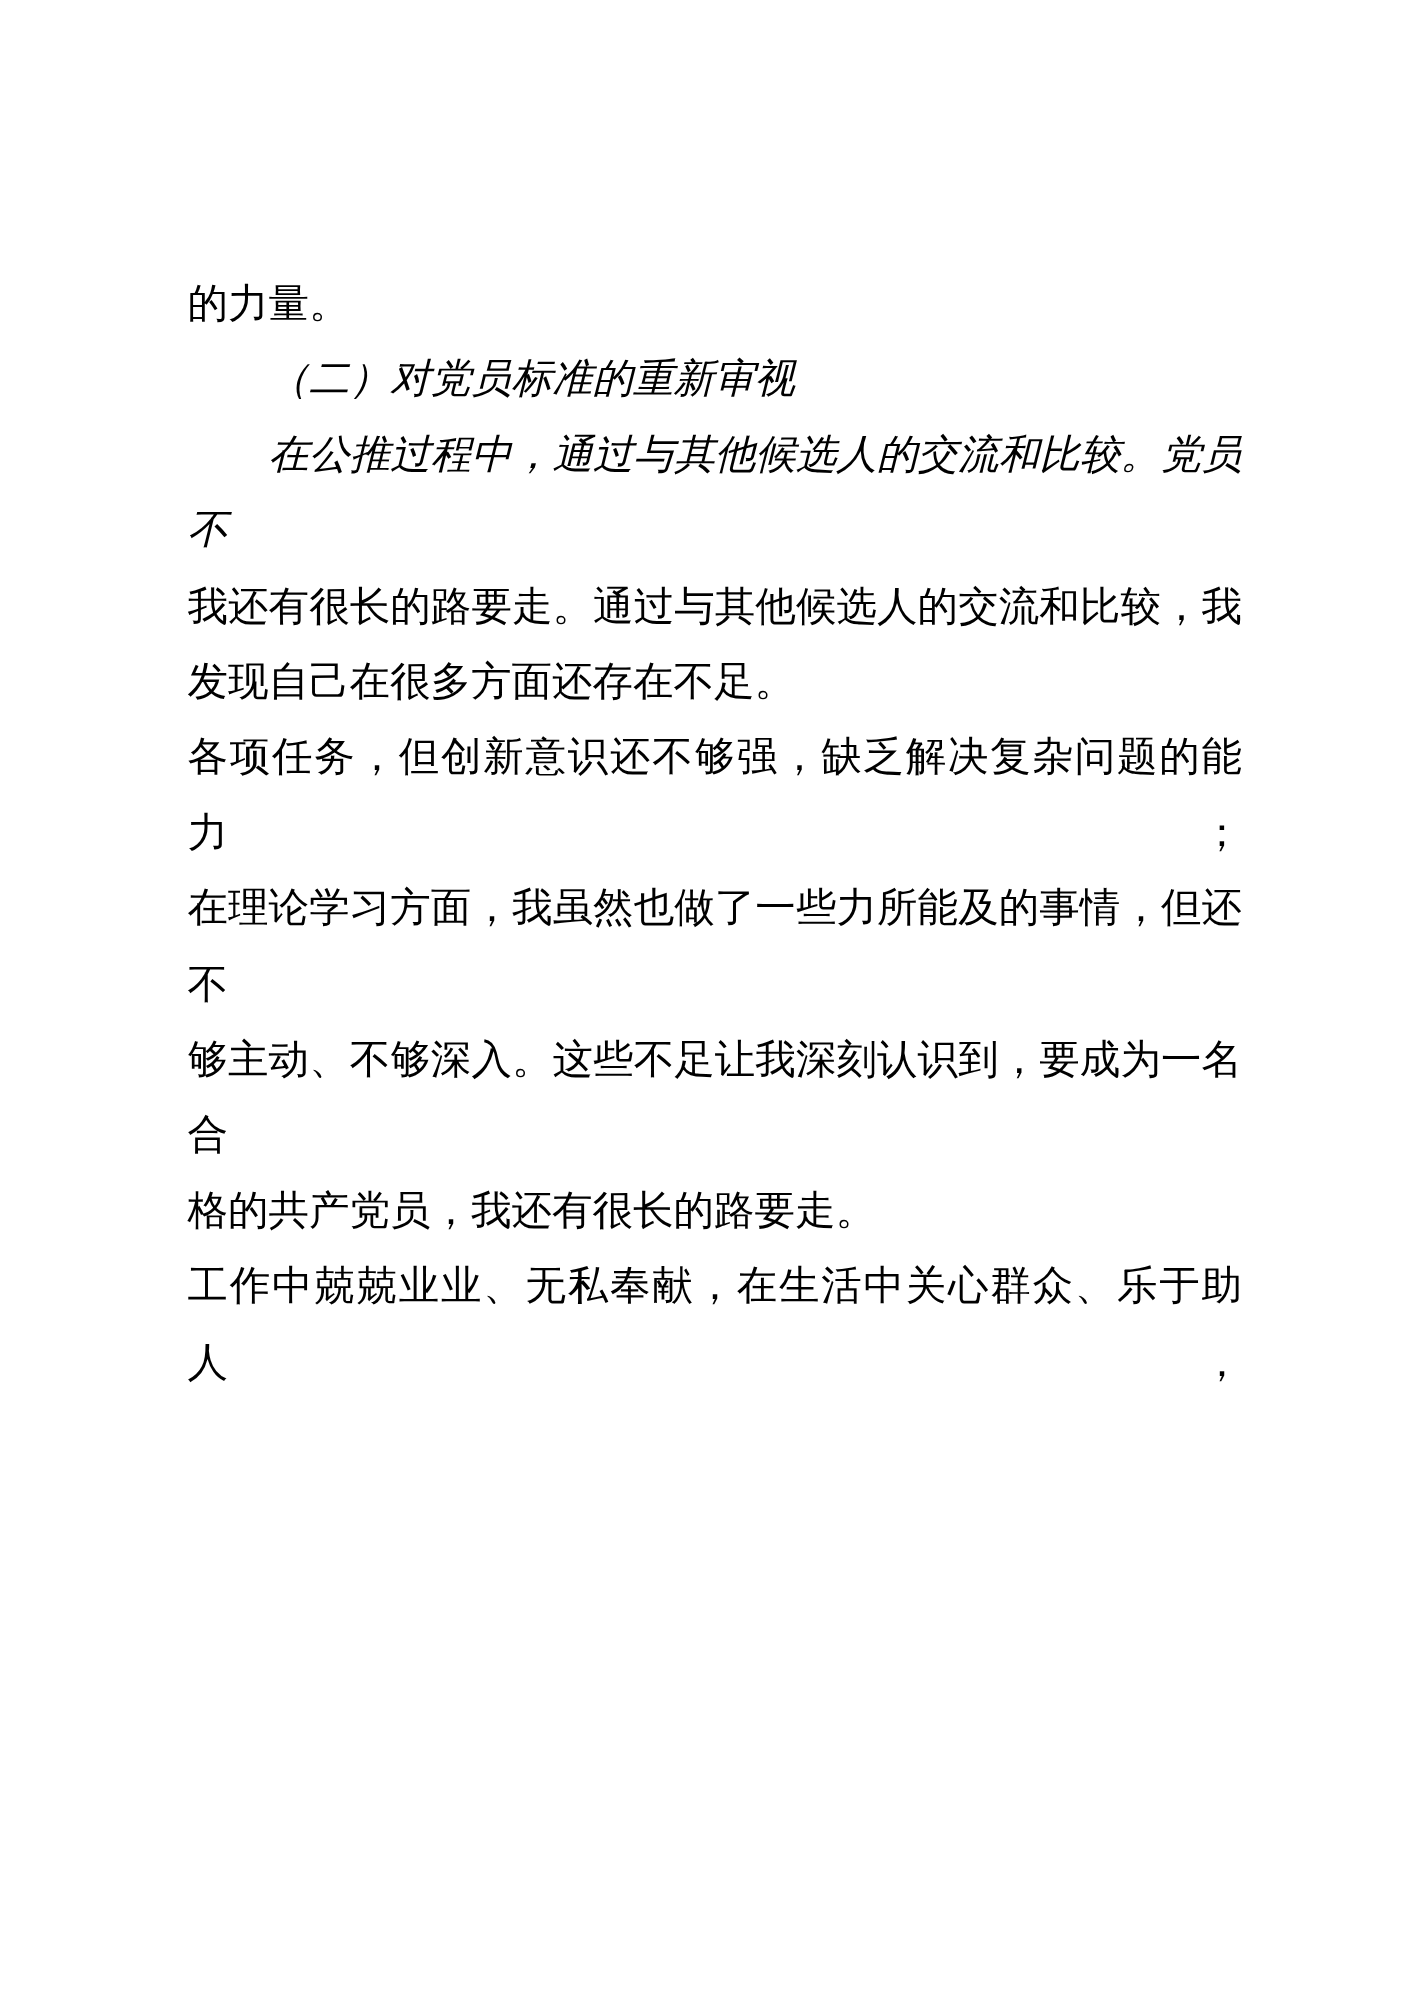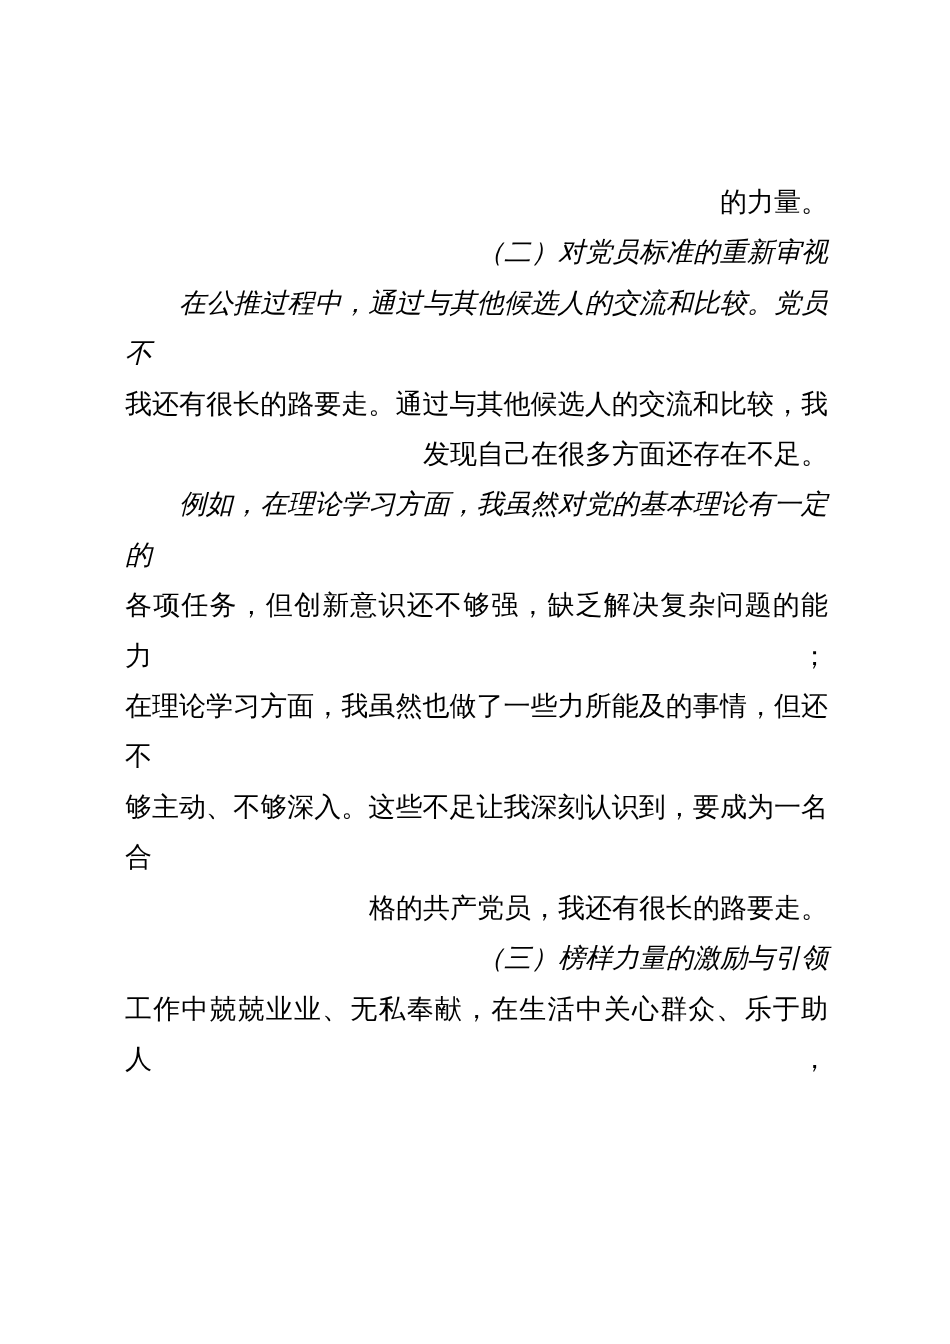--- a/index.html
+++ b/index.html
@@ -19,21 +19,21 @@
     position: absolute;
     left: 125px;
     top: 177px;
     width: 703px;
   }
   .line {
     font-size: 27px;
     line-height: 50.4px;
     color: #000000;
     letter-spacing: 0;
-    text-align: right;
+    text-align: left;
     font-weight: 400;
   }
   .line.fill {
     text-align: justify;
     text-align-last: justify;
   }
   .line.indent {
     text-indent: 54px;
     font-style: italic;
   }
@@ -41,21 +41,19 @@
 </head>
 <body>
 
 <div class="page">
   <div class="doc-body">
       <div class="line">的力量。</div>
       <div class="line indent">（二）对党员标准的重新审视</div>
       <div class="line indent fill">在公推过程中，通过与其他候选人的交流和比较。党员不</div>
       <div class="line fill">我还有很长的路要走。通过与其他候选人的交流和比较，我</div>
       <div class="line">发现自己在很多方面还存在不足。</div>
-      <div class="line indent fill">例如，在理论学习方面，我虽然对党的基本理论有一定的</div>
       <div class="line fill">各项任务，但创新意识还不够强，缺乏解决复杂问题的能力；</div>
       <div class="line fill">在理论学习方面，我虽然也做了一些力所能及的事情，但还不</div>
       <div class="line fill">够主动、不够深入。这些不足让我深刻认识到，要成为一名合</div>
       <div class="line">格的共产党员，我还有很长的路要走。</div>
-      <div class="line indent">（三）榜样力量的激励与引领</div>
       <div class="line fill">工作中兢兢业业、无私奉献，在生活中关心群众、乐于助人，</div>
     </div>
 </div>
 
 </body></html>

